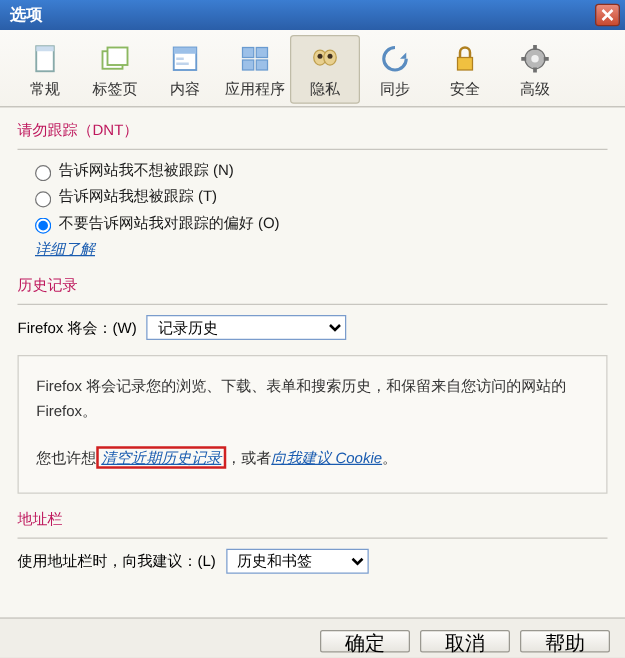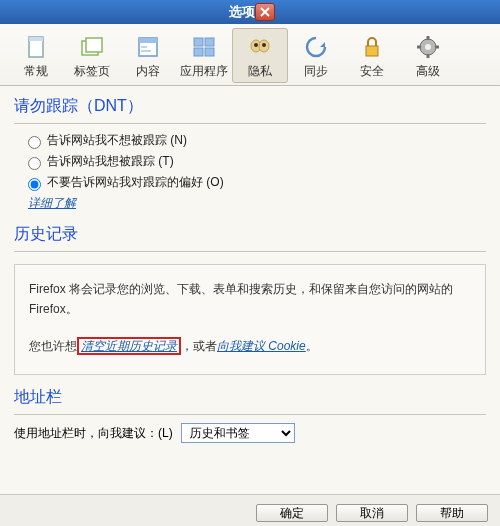--- a/index.html
+++ b/index.html
@@ -1,38 +1,38 @@
 <!DOCTYPE html>
 <html><head>
 <meta charset="utf-8">
 <style>
 * { box-sizing: border-box; margin: 0; padding: 0; }
 body { font-family: "Microsoft YaHei", SimSun, Arial, sans-serif; font-size: 12px; background: #d4d0c8; width: 500px; height: 526px; overflow: hidden; }
-.titlebar { background: linear-gradient(to bottom, #3b7dd1, #2a5ea8); height: 24px; display: flex; align-items: center; justify-content: center; padding: 0 4px 0 8px; color: #fff; }
+.titlebar { background: linear-gradient(to bottom, #3b7dd1, #2a5ea8); height: 24px; display: flex; align-items: center; justify-content: space-between; padding: 0 4px 0 8px; color: #fff; }
 .title-text { font-size: 13px; font-weight: bold; }
 .close-btn { width: 20px; height: 18px; background: linear-gradient(to bottom, #e88a7a, #c94a30); border: 1px solid #8a3020; border-radius: 3px; display: flex; align-items: center; justify-content: center; cursor: pointer; }
 .close-btn svg { width: 10px; height: 10px; }
 .toolbar { background: linear-gradient(to bottom, #fbfaf7, #f5f3ed); border-bottom: 1px solid #c0beb8; display: flex; padding: 4px 8px 2px 8px; }
 .tool-item { display: flex; flex-direction: column; align-items: center; width: 56px; padding: 4px 2px 2px 2px; cursor: pointer; border: 1px solid transparent; border-radius: 3px; }
 .tool-item.active { background: #e8e4d8; border: 1px solid #c0bca8; text-align: center; }
 .tool-icon { width: 28px; height: 28px; display: flex; align-items: center; justify-content: center; margin-bottom: 2px; }
 .tool-label { font-size: 12px; color: #333; }
 .content { background: #f8f7f2; height: calc(100% - 24px - 58px - 36px); padding: 10px 14px; overflow: auto; }
 .group { margin-bottom: 12px; }
-.group-title { font-size: 16px; color: #1d4ed8; margin-bottom: 6px; }
+.group-title { font-size: 12px; color: #be185d; margin-bottom: 6px; }
 .group-line { border: none; border-top: 1px solid #c8c6c0; margin: 2px 0 8px 0; }
 .radio-row { display: flex; align-items: flex-end; margin: 4px 0 4px 14px; color: #1a1a1a; }
 .radio-row input { margin-right: 6px; }
 .link { color: #1a5cb0; text-decoration: underline; cursor: pointer; font-style: italic; }
 .history-row { display: flex; align-items: center; margin-left: 0; }
 .select { background: #fff; border: 1px solid #7a9ccc; height: 20px; font-size: 12px; padding: 0 4px; }
 .desc-box { border: 1px solid #d0cec8; background: #faf9f5; margin-top: 12px; padding: 14px 14px 18px 14px; line-height: 1.7; color: #333; }
 .redbox { border: 2px solid #d02020; padding: 0 2px; }
 .btnbar { background: #f0eee8; height: 36px; border-top: 1px solid #c8c6c0; display: flex; justify-content: flex-end; align-items: center; padding: 0 12px; gap: 8px; }
-.btn { background: linear-gradient(to bottom, #fdfcfa, #e8e6e0); border: 1px solid #9a9890; min-width: 72px; height: 18px; font-size: 12px; cursor: pointer; border-radius: 2px; }
+.btn { background: linear-gradient(to bottom, #fdfcfa, #e8e6e0); border: 1px solid #9a9890; min-width: 72px; height: 18px; font-size: 16px; cursor: pointer; border-radius: 2px; }
 .addrbar-row { display: flex; align-items: center; margin-top: 4px; }
 .icon-svg { width: 26px; height: 26px; }
 </style>
 </head>
 <body>
 
 <div class="titlebar">
   <span class="title-text">选项</span>
   <div class="close-btn">
     <svg viewBox="0 0 10 10">
@@ -146,20 +146,26 @@
       <span>不要告诉网站我对跟踪的偏好 (O)</span>
     </label>
     <div class="radio-row">
       <span class="link">详细了解</span>
     </div>
   </div>
 
   <div class="group">
     <div class="group-title">历史记录</div>
     <hr class="group-line">
+    <div class="history-row">
+      <span>Firefox 将会：(W)</span>
+      <select class="select" style="margin-left:8px;width:160px">
+        <option>记录历史</option>
+      </select>
+    </div>
     <div class="desc-box">
       <p>Firefox 将会记录您的浏览、下载、表单和搜索历史，和保留来自您访问的网站的 Firefox。</p>
       <p style="margin-top:16px">
         <span>您也许想</span><span class="redbox"><span class="link">清空近期历史记录</span></span><span>，或者</span><span class="link">向我建议 Cookie</span><span>。</span>
       </p>
     </div>
   </div>
 
   <div class="group" style="margin-bottom:0">
     <div class="group-title">地址栏</div>

